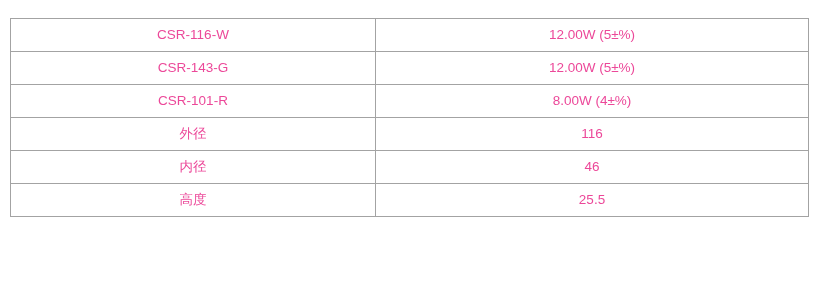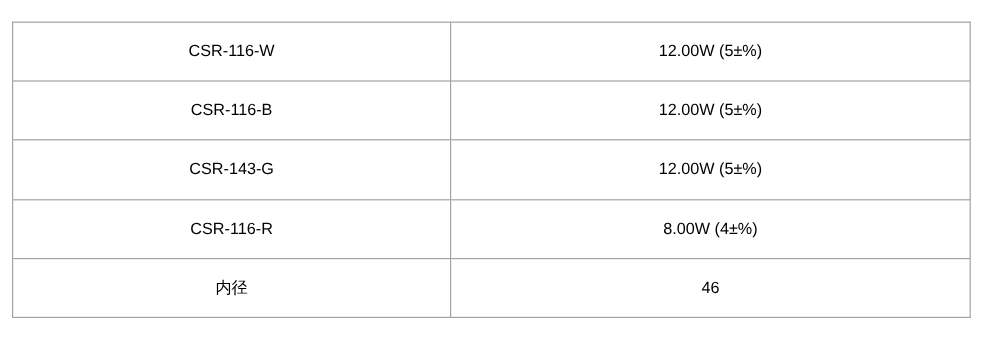--- a/index.html
+++ b/index.html
@@ -32,24 +32,24 @@
     width: 798px;
     background: #ffffff;
   }
   table.spec-table col.col-name { width: 365px; }
   table.spec-table col.col-value { width: 433px; }
   table.spec-table tr { height: 33px; }
   table.spec-table td {
     border: 1px solid #a3a3a3;
     text-align: center;
     vertical-align: middle;
-    color: #000000;
+    color: #ec4899;
     font-size: 13.5px;
     line-height: 1.2;
-    padding: 16px 4px;
+    padding: 0 4px;
     height: 33px;
     box-sizing: border-box;
     white-space: nowrap;
     overflow: hidden;
   }
   td.cell-name { font-size: 13.5px; }
   td.cell-value { font-size: 13.5px; }
 </style>
 </head>
 <body>
@@ -60,31 +60,35 @@
       <colgroup>
         <col class="col-name">
         <col class="col-value">
       </colgroup>
       <tbody>
         <tr>
           <td class="cell-name">CSR-116-W</td>
           <td class="cell-value">12.00W (5±%)</td>
         </tr>
         <tr>
-          <td class="cell-name">CSR-116-B</td>
-          <td class="cell-value">12.00W (5±%)</td>
-        </tr>
-        <tr>
           <td class="cell-name">CSR-143-G</td>
           <td class="cell-value">12.00W (5±%)</td>
         </tr>
         <tr>
-          <td class="cell-name">CSR-116-R</td>
+          <td class="cell-name">CSR-101-R</td>
           <td class="cell-value">8.00W (4±%)</td>
+        </tr>
+        <tr>
+          <td class="cell-name">外径</td>
+          <td class="cell-value">116</td>
         </tr>
         <tr>
           <td class="cell-name">内径</td>
           <td class="cell-value">46</td>
+        </tr>
+        <tr>
+          <td class="cell-name">高度</td>
+          <td class="cell-value">25.5</td>
         </tr>
       </tbody>
     </table>
   </div>
 </div>
 
 </body></html>

